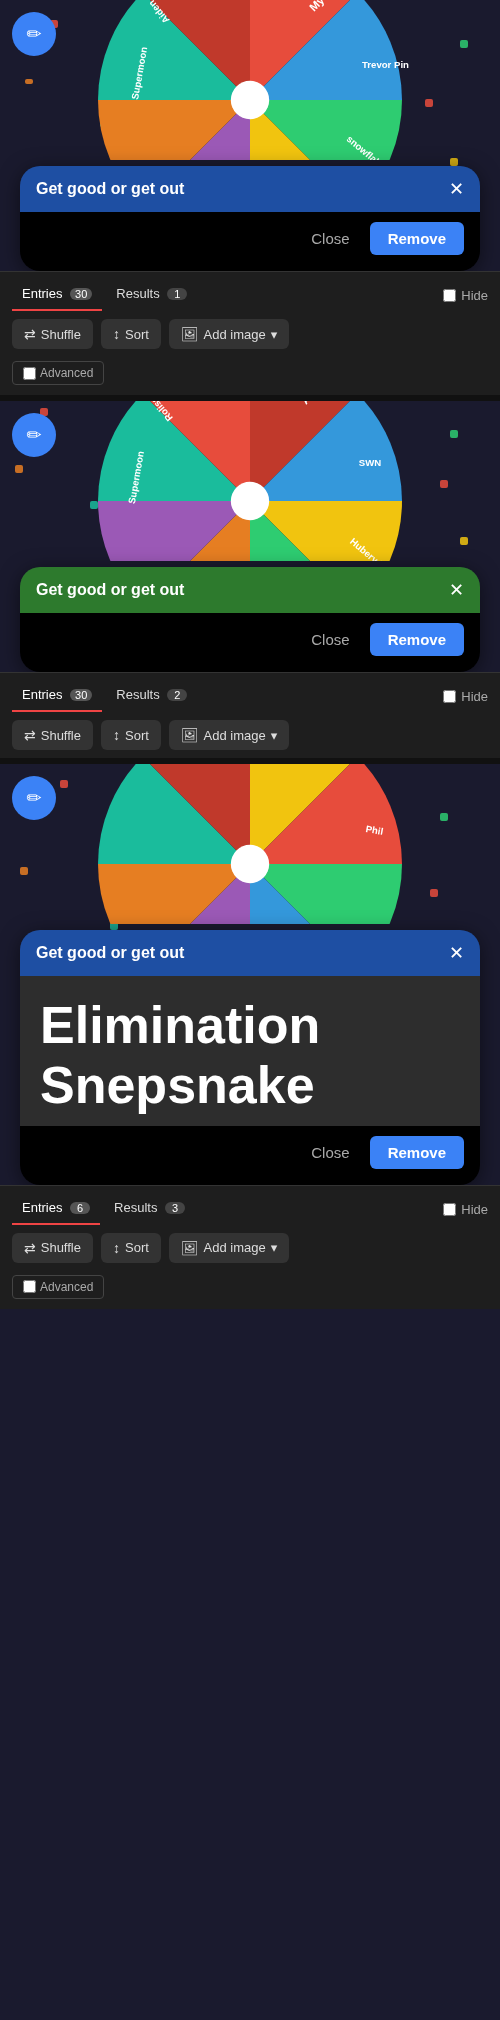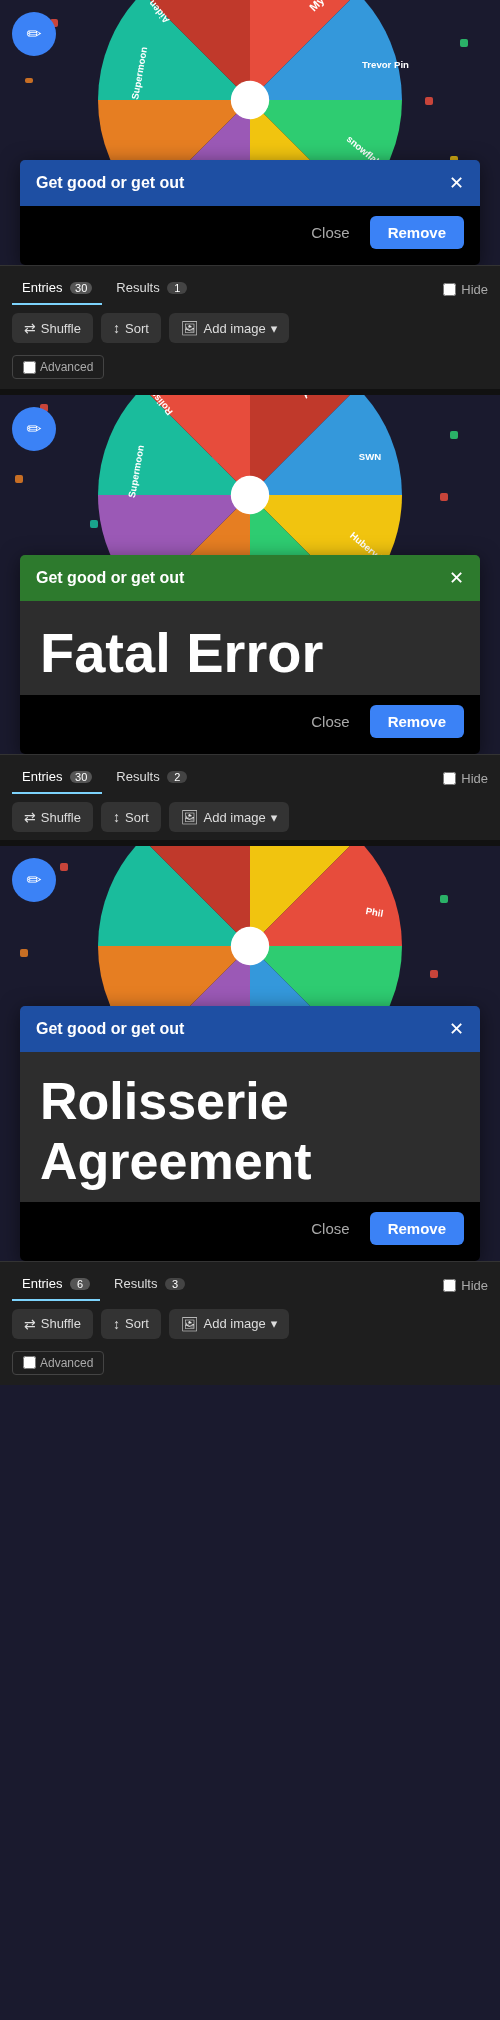--- a/index.html
+++ b/index.html
@@ -66,22 +66,22 @@
       align-items: center;
       justify-content: center;
       color: white;
       font-size: 18px;
     }
 
     
     .modal {
       position: relative;
       z-index: 5;
-      margin: 0 20px 0 20px;
-      border-radius: 5px;
+      margin: 6px 20px 0 20px;
+      border-radius: 20px;
       overflow: hidden;
       box-shadow: 0 4px 20px rgba(0,0,0,0.5);
     }
 
     .modal-header {
       padding: 14px 16px;
       display: flex;
       align-items: center;
       justify-content: space-between;
     }
@@ -160,21 +160,21 @@
     .tab {
       padding: 6px 10px 8px 10px;
       color: #ddd;
       font-size: 13px;
       cursor: pointer;
       border-bottom: 2px solid transparent;
       white-space: nowrap;
     }
 
     .tab.active {
-      border-bottom: 2px solid #7dd3fc;
+      border-bottom: 2px solid #ef4444;
       color: white;
     }
 
     .tab-badge {
       display: inline-block;
       background: #555;
       color: white;
       border-radius: 10px;
       font-size: 11px;
       padding: 0 5px;
@@ -391,23 +391,20 @@
         <text x="3" y="-72" font-size="6" fill="white" transform="rotate(-165,3,-72)" font-weight="bold">RUIN</text>
       </g>
     </svg>
   </div>
 
   <div class="modal">
     <div class="modal-header modal-header-green">
       <span class="modal-header-text">Get good or get out</span>
       <button class="modal-close-x">✕</button>
     </div>
-    <div class="modal-body">
-      <div class="modal-result-text" style="font-size:56px">Fatal Error</div>
-    </div>
     <div class="modal-footer">
       <button class="btn-close-text">Close</button>
       <button class="btn-remove">Remove</button>
     </div>
   </div>
 
   <div class="toolbar">
     <div class="tabs-row">
       <div class="tab active">
         <span>Entries</span>
@@ -480,21 +477,21 @@
       </g>
     </svg>
   </div>
 
   <div class="modal">
     <div class="modal-header modal-header-blue">
       <span class="modal-header-text">Get good or get out</span>
       <button class="modal-close-x">✕</button>
     </div>
     <div class="modal-body">
-      <div class="modal-result-text" style="font-size:52px">Rolisserie Agreement</div>
+      <div class="modal-result-text" style="font-size:52px">Elimination Snepsnake</div>
     </div>
     <div class="modal-footer">
       <button class="btn-close-text">Close</button>
       <button class="btn-remove">Remove</button>
     </div>
   </div>
 
   <div class="toolbar">
     <div class="tabs-row">
       <div class="tab active">

